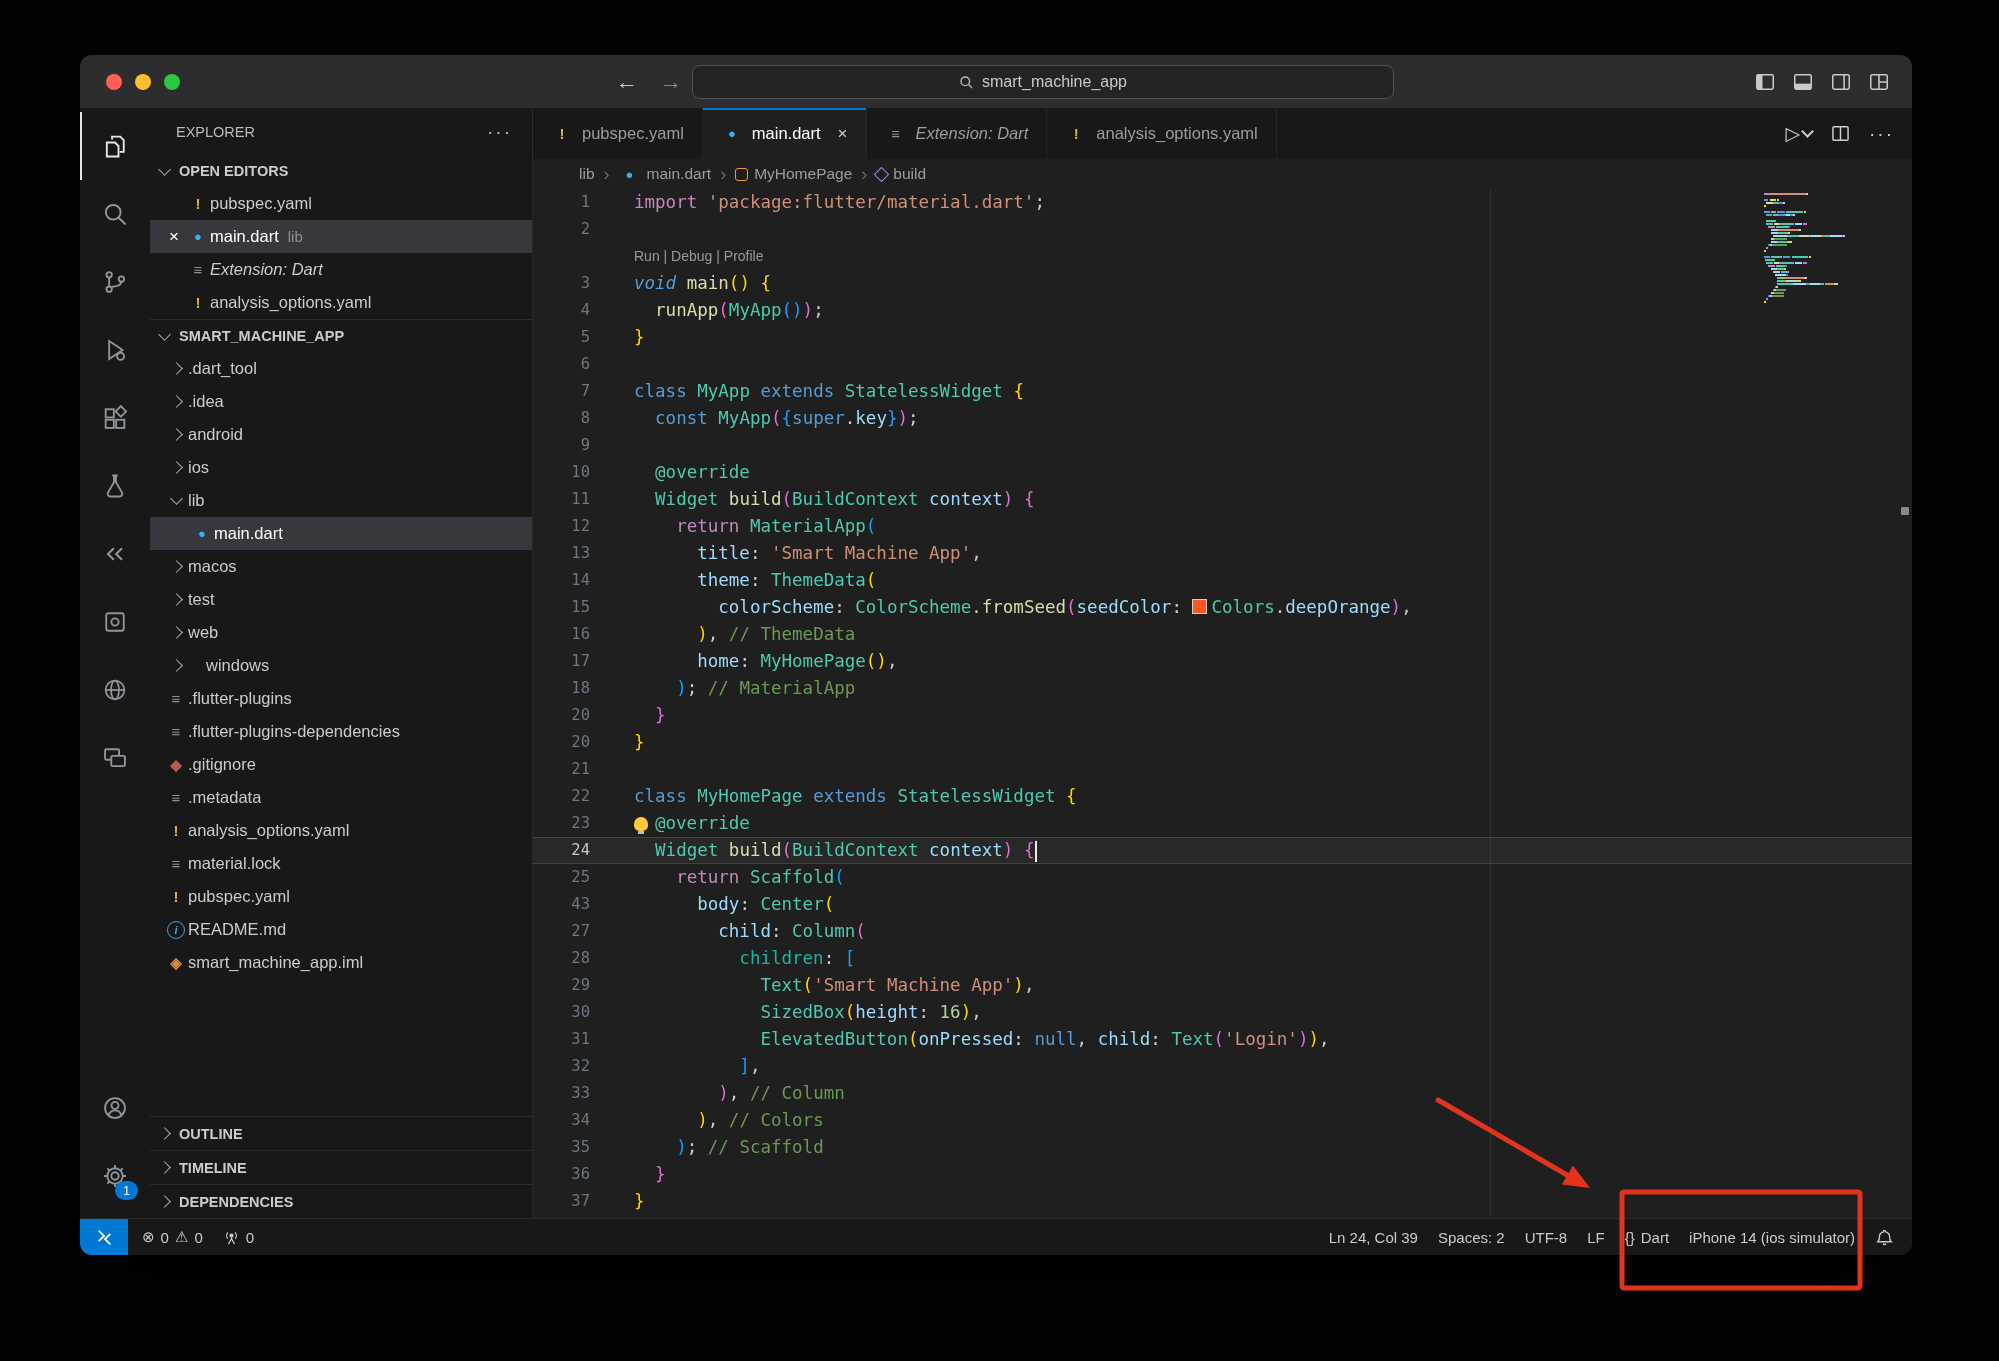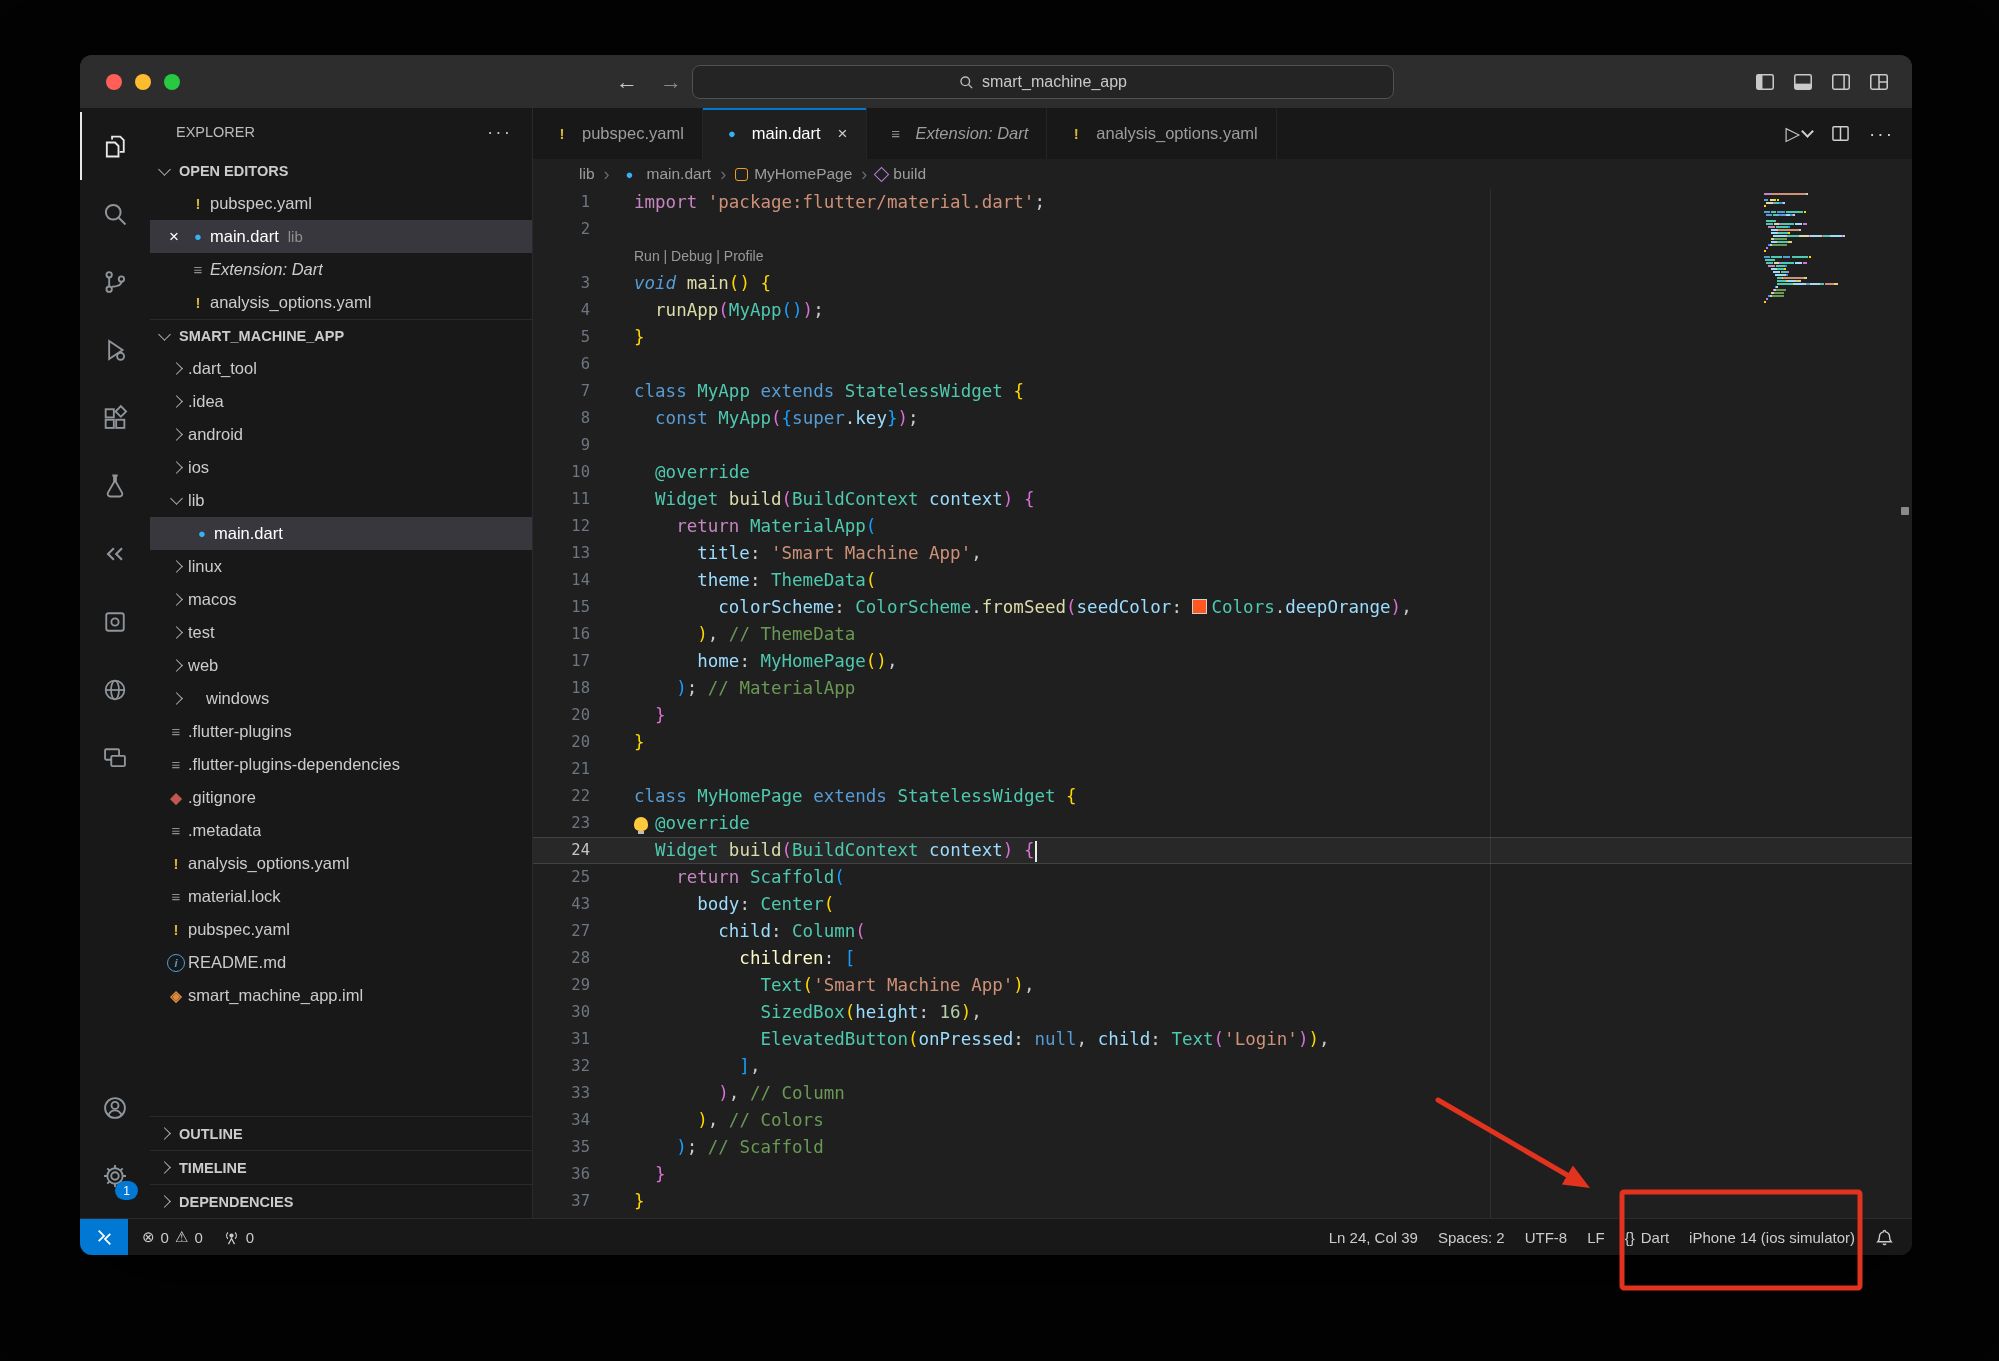--- a/index.html
+++ b/index.html
@@ -315,26 +315,20 @@
             <div class="row selected" style="padding-left: 40px;">
               <span class="slot">
                 <span class="fico fico-dart" style="color: rgb(54, 177, 241);">●</span>
               </span>
               <span class="lbl">main.dart</span>
             </div>
             <div class="row" style="padding-left: 14px;">
               <span class="slot">
                 <span class="tchev collapsed"></span>
               </span>
-              <span class="lbl">linux</span>
-            </div>
-            <div class="row" style="padding-left: 14px;">
-              <span class="slot">
-                <span class="tchev collapsed"></span>
-              </span>
               <span class="lbl">macos</span>
             </div>
             <div class="row" style="padding-left: 14px;">
               <span class="slot">
                 <span class="tchev collapsed"></span>
               </span>
               <span class="lbl">test</span>
             </div>
             <div class="row" style="padding-left: 14px;">
               <span class="slot">
@@ -580,21 +574,21 @@
               <div class="code-row">
                 <span class="gutter">43</span>
                 <span class="code-text"><span style="color: rgb(204, 204, 204);">      </span><span style="color: rgb(156, 220, 254);">body</span><span style="color: rgb(204, 204, 204);">: </span><span style="color: rgb(78, 201, 176);">Center</span><span style="color: rgb(255, 215, 0);">(</span></span>
               </div>
               <div class="code-row">
                 <span class="gutter">27</span>
                 <span class="code-text"><span style="color: rgb(204, 204, 204);">        </span><span style="color: rgb(156, 220, 254);">child</span><span style="color: rgb(204, 204, 204);">: </span><span style="color: rgb(78, 201, 176);">Column</span><span style="color: rgb(218, 112, 214);">(</span></span>
               </div>
               <div class="code-row">
                 <span class="gutter">28</span>
-                <span class="code-text"><span style="color: rgb(204, 204, 204);">          </span><span style="color: #fef9c3;">children</span><span style="color: rgb(204, 204, 204);">: </span><span style="color: rgb(23, 159, 255);">[</span></span>
+                <span class="code-text"><span style="color: rgb(204, 204, 204);">          </span><span style="color: #14b8a6;">children</span><span style="color: rgb(204, 204, 204);">: </span><span style="color: rgb(23, 159, 255);">[</span></span>
               </div>
               <div class="code-row">
                 <span class="gutter">29</span>
                 <span class="code-text"><span style="color: rgb(204, 204, 204);">            </span><span style="color: rgb(78, 201, 176);">Text</span><span style="color: rgb(255, 215, 0);">(</span><span style="color: rgb(206, 145, 120);">'Smart Machine App'</span><span style="color: rgb(255, 215, 0);">)</span><span style="color: rgb(204, 204, 204);">,</span></span>
               </div>
               <div class="code-row">
                 <span class="gutter">30</span>
                 <span class="code-text"><span style="color: rgb(204, 204, 204);">            </span><span style="color: rgb(78, 201, 176);">SizedBox</span><span style="color: rgb(255, 215, 0);">(</span><span style="color: rgb(156, 220, 254);">height</span><span style="color: rgb(204, 204, 204);">: </span><span style="color: rgb(181, 206, 168);">16</span><span style="color: rgb(255, 215, 0);">)</span><span style="color: rgb(204, 204, 204);">,</span></span>
               </div>
               <div class="code-row">

